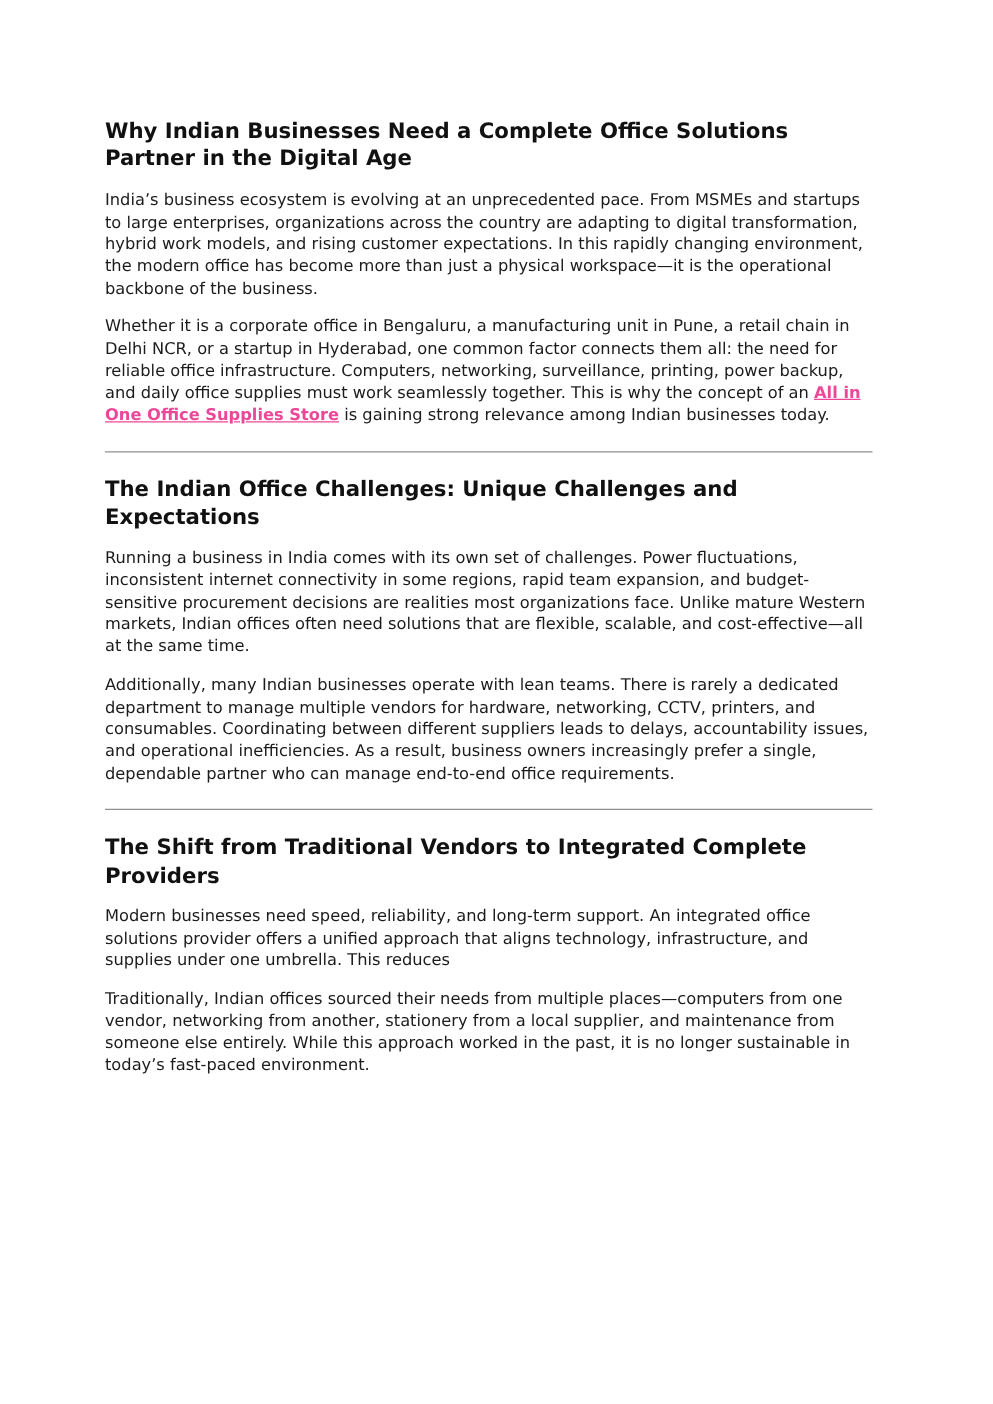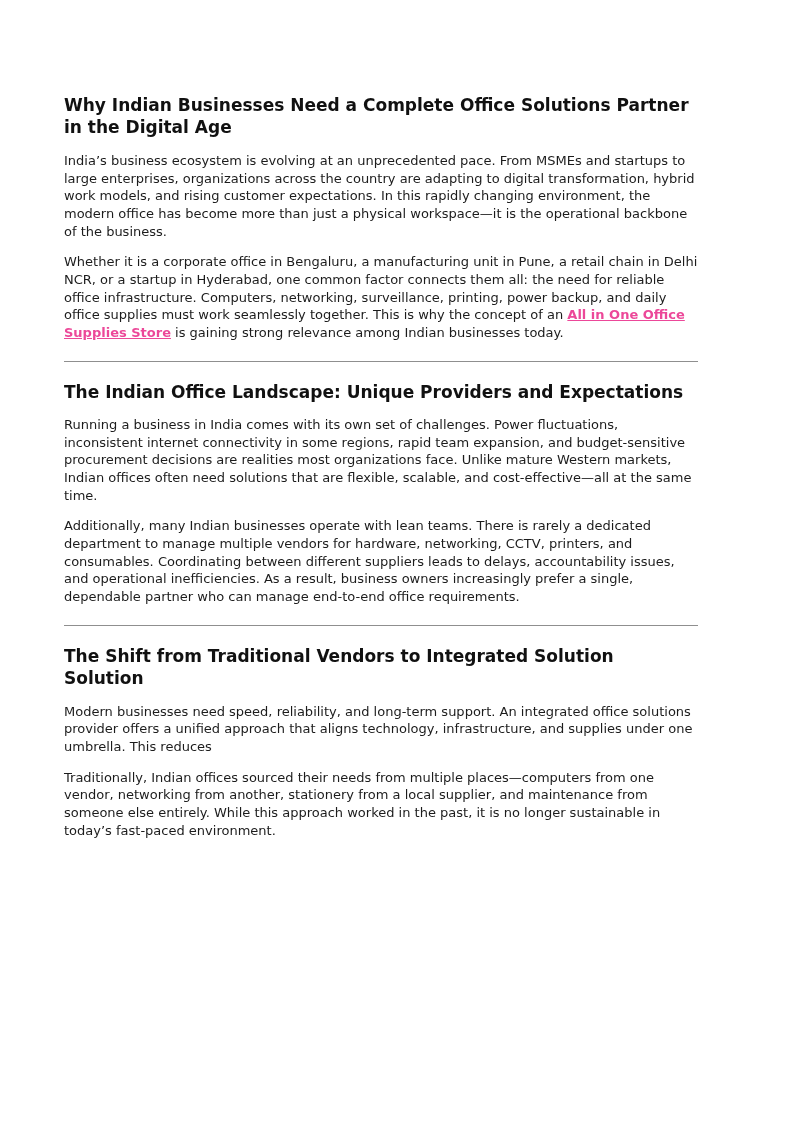--- a/index.html
+++ b/index.html
@@ -12,21 +12,21 @@
     height: 1123px;
     box-sizing: border-box;
     overflow: hidden;
     font-family: "DejaVu Sans", "Liberation Sans", sans-serif;
     color: #1a1a1a;
   }
   .page {
     box-sizing: border-box;
     width: 794px;
     height: 906px;
-    padding: 94px 96px 0 64px;
+    padding: 94px 96px 0 84px;
   }
   .heading {
     font-size: 17px;
     font-weight: 700;
     line-height: 1.32;
     margin: 0 0 13px 0;
     color: #111111;
   }
   p.para {
     font-size: 13px;
@@ -55,30 +55,30 @@
     <h1 class="heading">Why Indian Businesses Need a Complete Office Solutions Partner in the Digital Age</h1>
 
     <p class="para">India’s business ecosystem is evolving at an unprecedented pace. From MSMEs and startups to large enterprises, organizations across the country are adapting to digital transformation, hybrid work models, and rising customer expectations. In this rapidly changing environment, the modern office has become more than just a physical workspace—it is the operational backbone of the business.</p>
 
     <p class="para"><span>Whether it is a corporate office in Bengaluru, a manufacturing unit in Pune, a retail chain in Delhi NCR, or a startup in Hyderabad, one common factor connects them all: the need for reliable office infrastructure. Computers, networking, surveillance, printing, power backup, and daily office supplies must work seamlessly together. This is why the concept of an </span><a href="#" class="inline-link">All in One Office Supplies Store</a><span> is gaining strong relevance among Indian businesses today.</span></p>
   </section>
 
   <hr class="divider">
 
   <section>
-    <h2 class="heading">The Indian Office Landscape: Unique Providers and Expectations</h2>
+    <h2 class="heading">The Indian Office Challenges: Unique Challenges and Expectations</h2>
 
     <p class="para">Running a business in India comes with its own set of challenges. Power fluctuations, inconsistent internet connectivity in some regions, rapid team expansion, and budget-sensitive procurement decisions are realities most organizations face. Unlike mature Western markets, Indian offices often need solutions that are flexible, scalable, and cost-effective—all at the same time.</p>
 
     <p class="para">Additionally, many Indian businesses operate with lean teams. There is rarely a dedicated department to manage multiple vendors for hardware, networking, CCTV, printers, and consumables. Coordinating between different suppliers leads to delays, accountability issues, and operational inefficiencies. As a result, business owners increasingly prefer a single, dependable partner who can manage end-to-end office requirements.</p>
   </section>
 
   <hr class="divider">
 
   <section>
-    <h2 class="heading">The Shift from Traditional Vendors to Integrated Solution Solution</h2>
+    <h2 class="heading">The Shift from Traditional Vendors to Integrated Complete Providers</h2>
 
     <p class="para">Modern businesses need speed, reliability, and long-term support. An integrated office solutions provider offers a unified approach that aligns technology, infrastructure, and supplies under one umbrella. This reduces</p>
 
     <p class="para">Traditionally, Indian offices sourced their needs from multiple places—computers from one vendor, networking from another, stationery from a local supplier, and maintenance from someone else entirely. While this approach worked in the past, it is no longer sustainable in today’s fast-paced environment.</p>
   </section>
 
 </main>
 
 </body></html>

